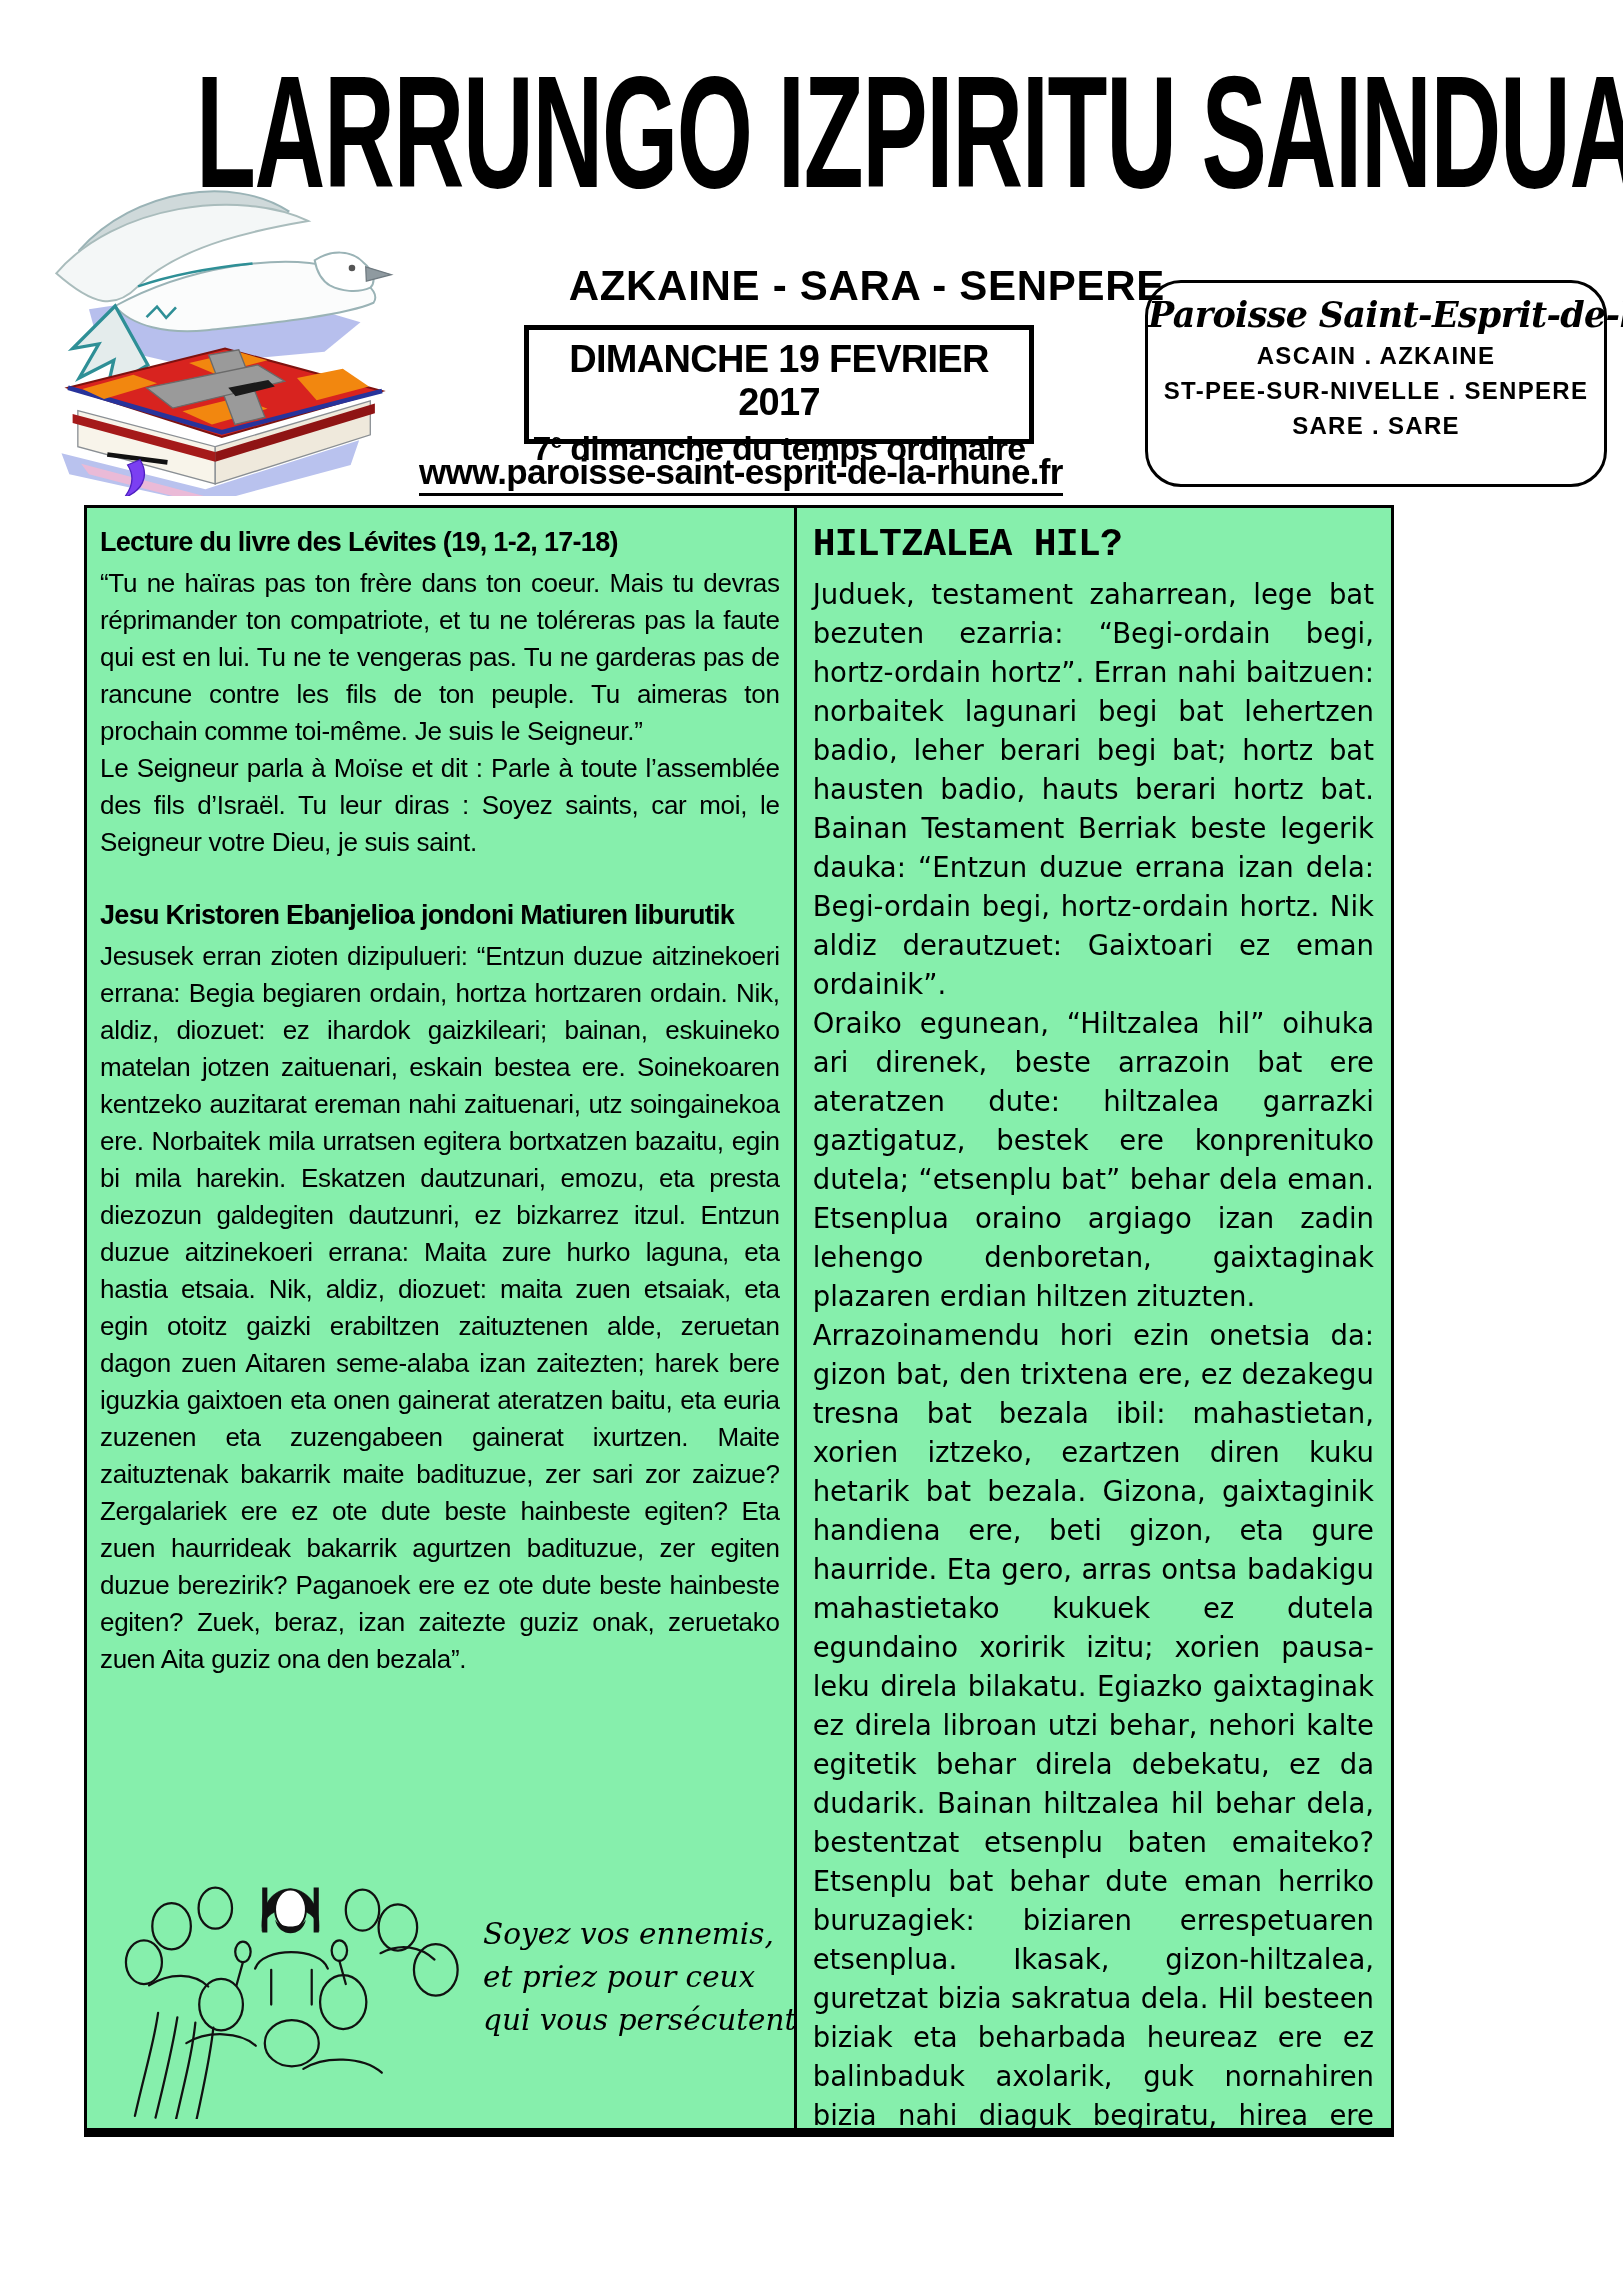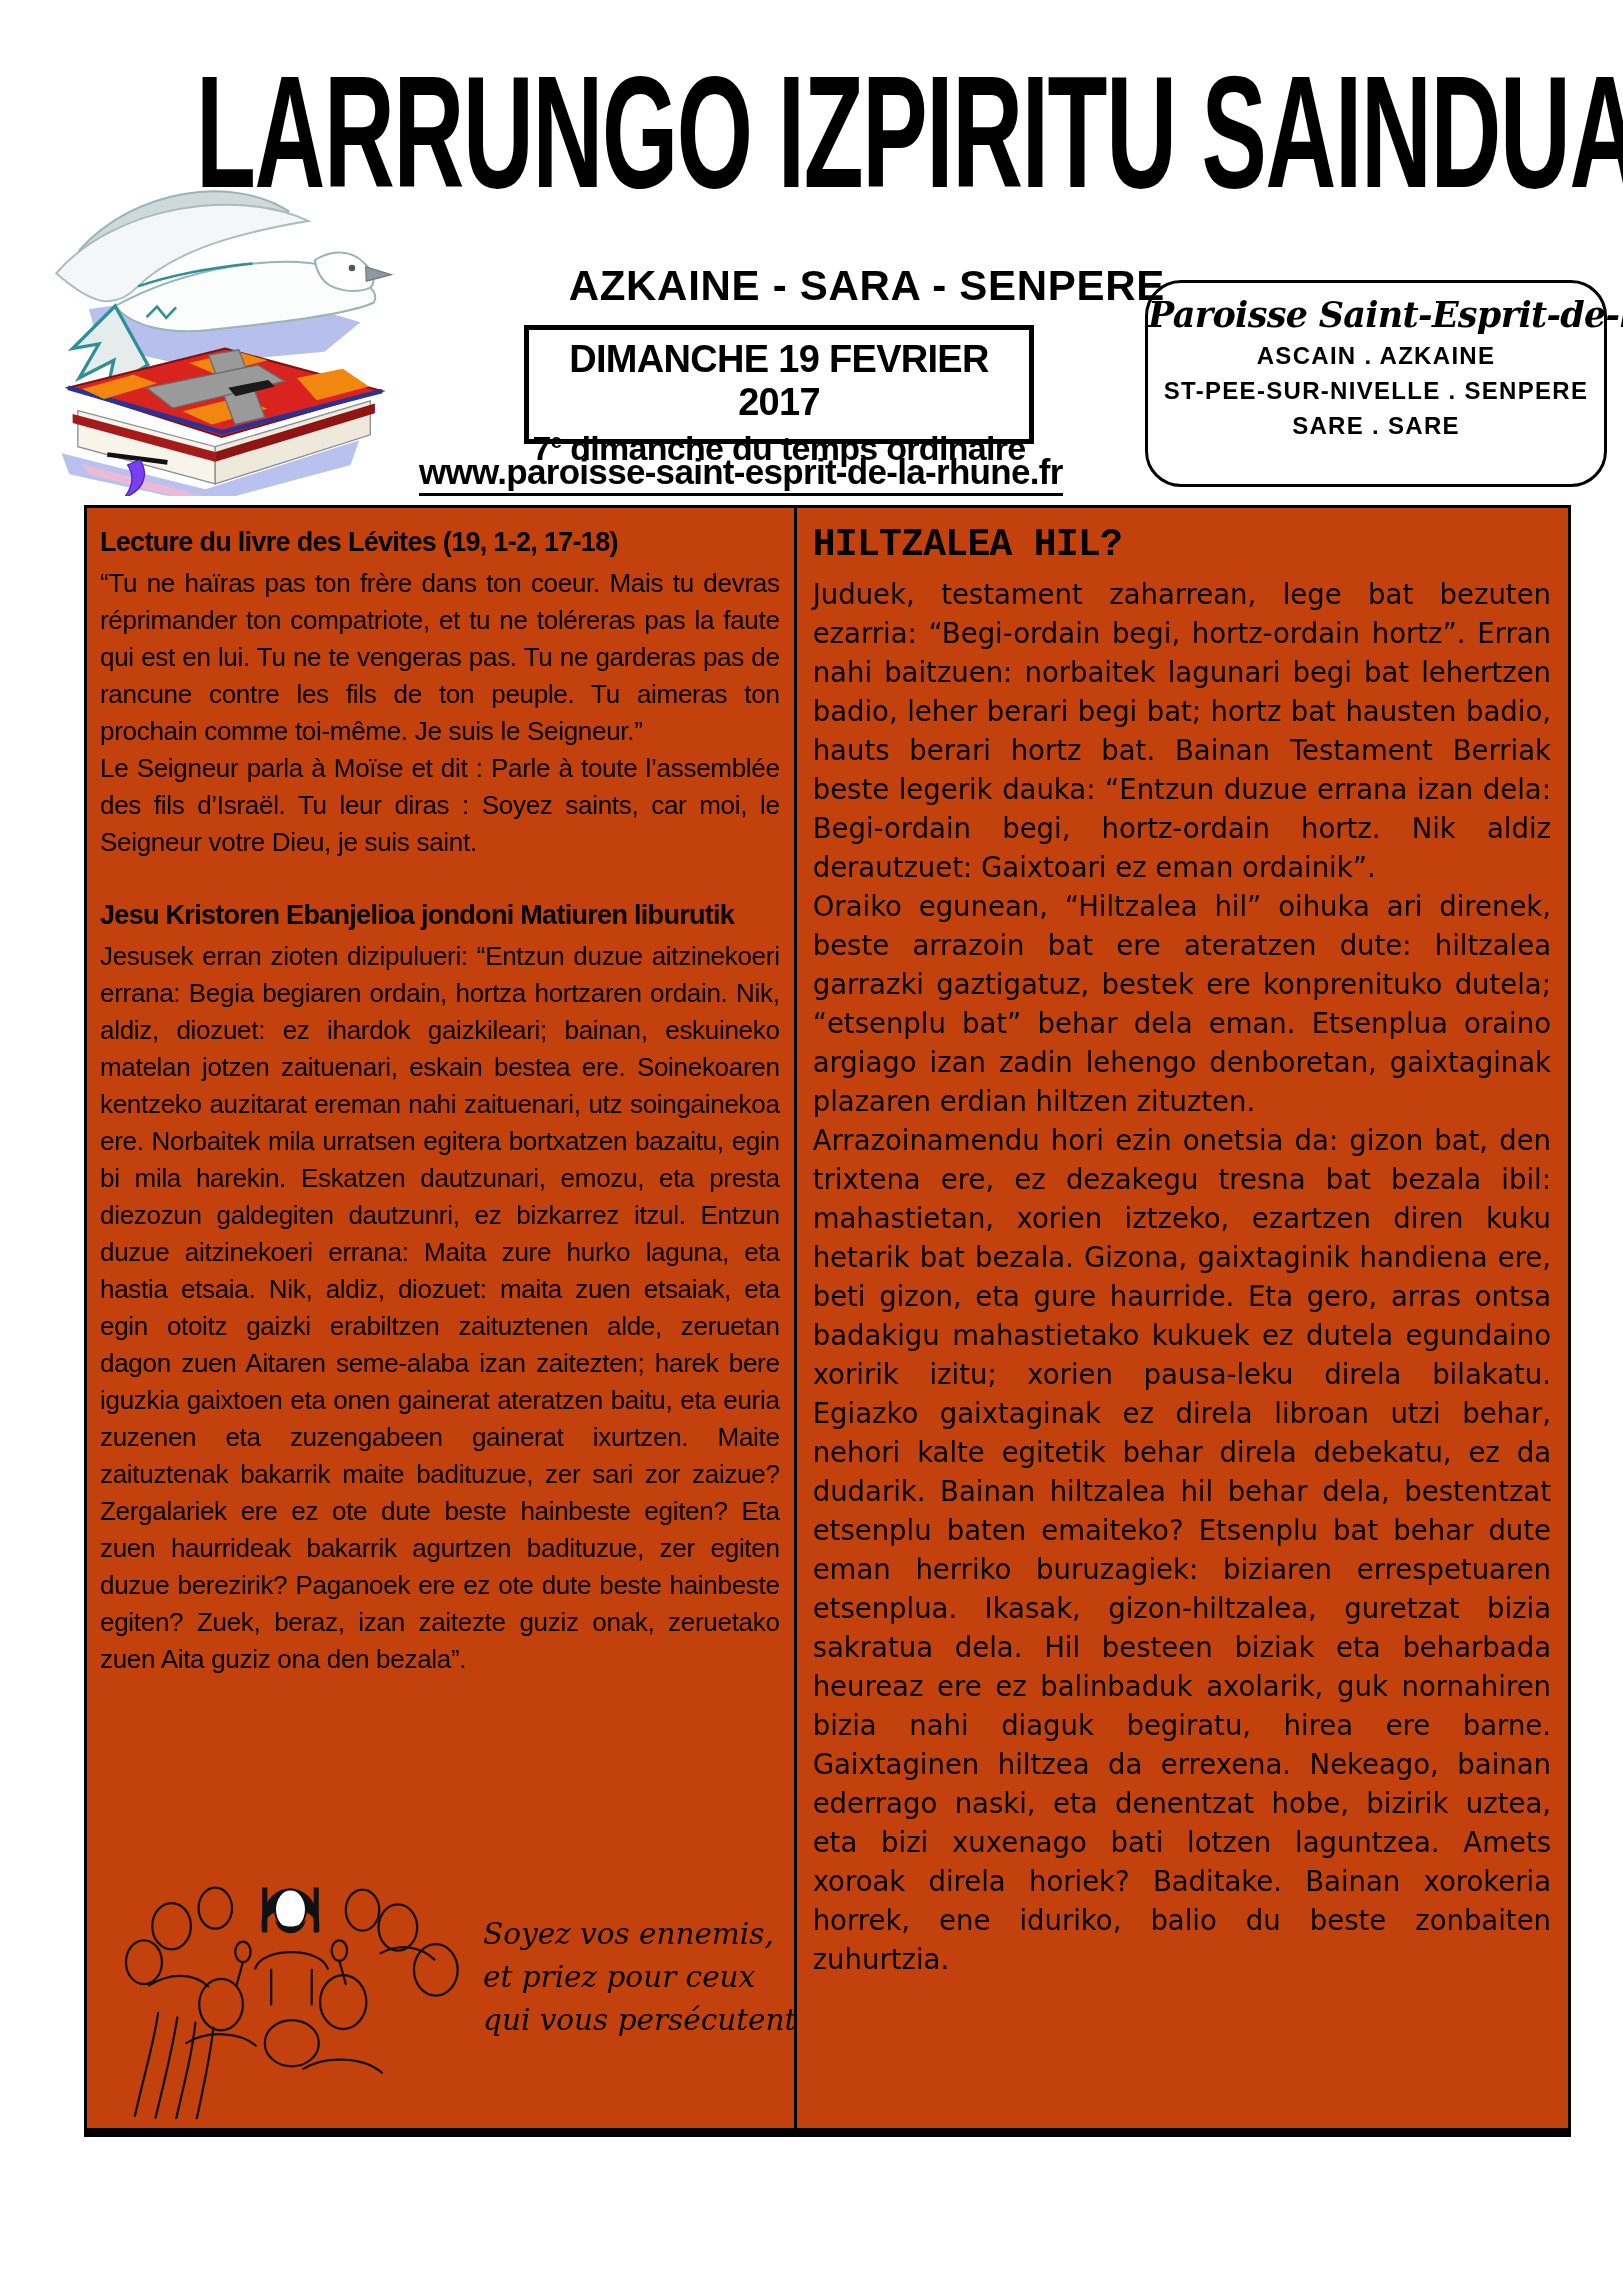--- a/index.html
+++ b/index.html
@@ -35,23 +35,23 @@
     text-align:center;padding-top:10.5px;
   }
   .parish-name{
     font-family:"DejaVu Serif",serif;font-style:italic;font-weight:bold;
     font-size:35px;letter-spacing:-0.7px;white-space:nowrap;
   }
   .parish-line{font-size:24px;font-weight:bold;letter-spacing:1.3px;margin-top:7.2px;}
   .dove-art{position:absolute;left:17px;top:152px;}
   
   .main-table{
-    position:absolute;left:84px;top:505px;width:1487px;height:1632px;
+    position:absolute;left:84px;top:505px;width:1310px;height:1632px;
     border:3.3px solid #000;border-bottom-width:9.8px;box-sizing:border-box;
-    display:flex;background:#c2410c;
+    display:flex;background:#86efac;
   }
   .col-left{
     width:710px;box-sizing:border-box;border-right:3.3px solid #000;
     padding:17px 14.4px 0 13px;position:relative;overflow:hidden;
     font-size:26px;line-height:37px;text-align:justify;letter-spacing:-0.3px;
   }
   .col-right{
     flex:1;box-sizing:border-box;padding:17px 17px 0 15.7px;overflow:hidden;
     font-family:"DejaVu Sans",sans-serif;font-size:27.5px;line-height:39px;
     text-align:justify;

